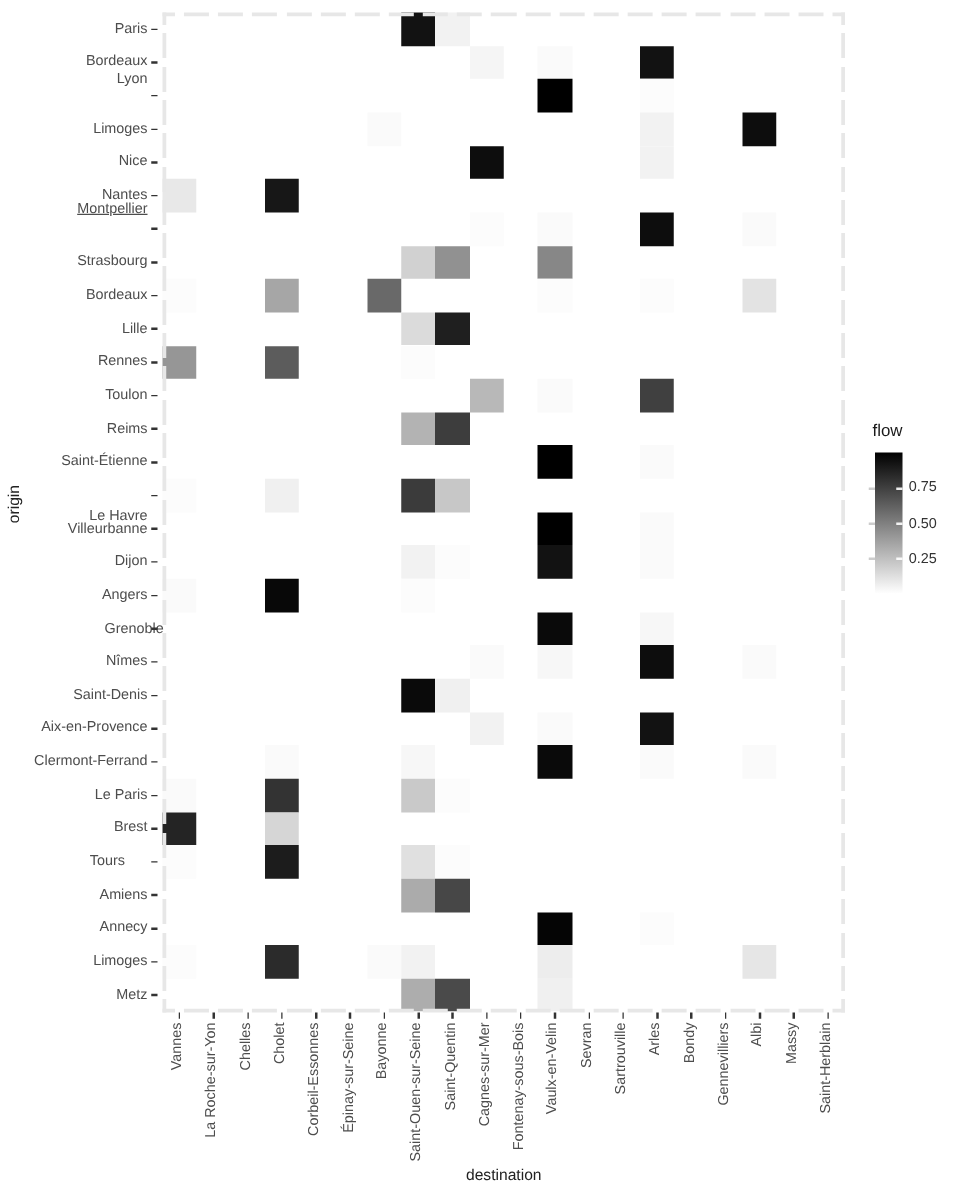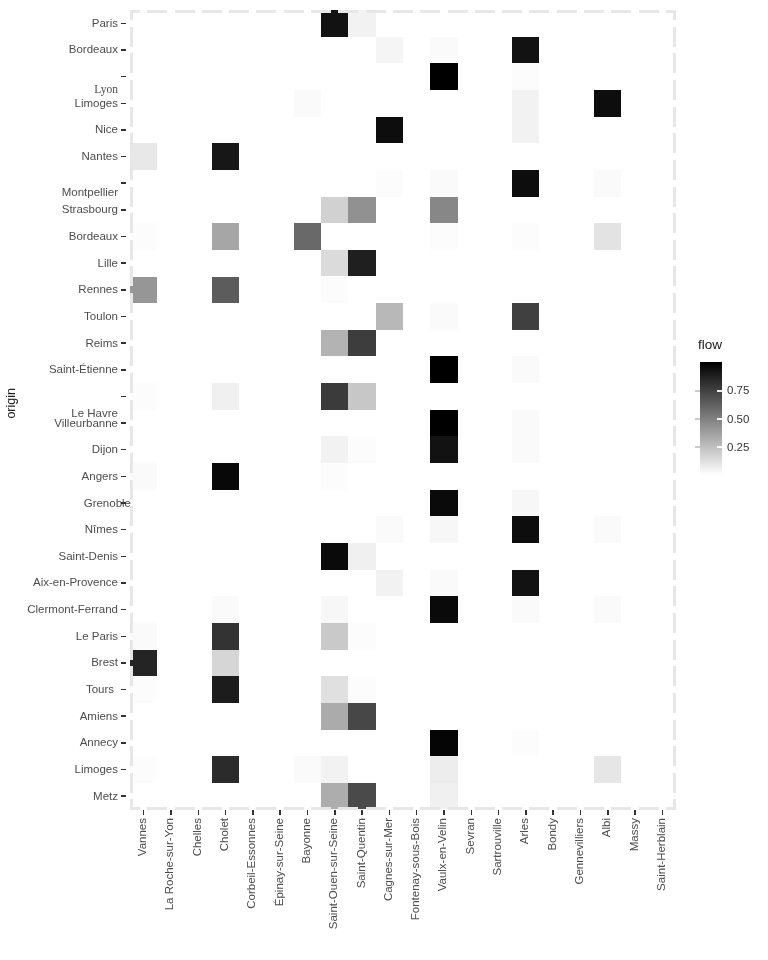--- a/index.html
+++ b/index.html
@@ -159,29 +159,29 @@
       <div class="edge" style="left: 0px; top: 0px; width: 100%; height: 3px; background: repeating-linear-gradient(to right, rgb(231, 231, 231) 0px, rgb(231, 231, 231) 20px, transparent 20px, transparent 27.3px) -10px 0px;"></div>
       <div class="edge" style="left: 0px; bottom: 0px; width: 100%; height: 3px; background: repeating-linear-gradient(to right, rgb(231, 231, 231) 0px, rgb(231, 231, 231) 20px, transparent 20px, transparent 27.3px) -10px 0px;"></div>
       <div class="edge" style="left: 0px; top: 0px; width: 3px; height: 100%; background: repeating-linear-gradient(rgb(231, 231, 231) 0px, rgb(231, 231, 231) 20px, transparent 20px, transparent 26.65px) 0px -10px;"></div>
       <div class="edge" style="right: 0px; top: 0px; width: 3px; height: 100%; background: repeating-linear-gradient(rgb(231, 231, 231) 0px, rgb(231, 231, 231) 20px, transparent 20px, transparent 26.65px) 0px -10px;"></div>
     </div>
   <div id="yaxis">
       <div class="ylab" style="left: 0px; width: 118px; top: 17.825px;">Paris</div>
       <div class="tick" style="left: 121px; top: 22.575px; width: 4.5px; height: 1.5px;"></div>
       <div class="ylab" style="left: 0px; width: 118px; top: 44.475px;">Bordeaux</div>
       <div class="tick" style="left: 121px; top: 49.225px; width: 4.5px; height: 1.5px;"></div>
-      <div class="ylab" style="left: 0px; width: 118px; top: 84px; font-family: Liberation Serif, serif;">Lyon</div>
+      <div class="ylab" style="left: 0px; width: 118px; top: 58px;">Lyon</div>
       <div class="tick" style="left: 121px; top: 75.875px; width: 4.5px; height: 1.5px;"></div>
       <div class="ylab" style="left: 0px; width: 118px; top: 97.775px;">Limoges</div>
       <div class="tick" style="left: 121px; top: 102.525px; width: 4.5px; height: 1.5px;"></div>
       <div class="ylab" style="left: 0px; width: 118px; top: 124.425px;">Nice</div>
       <div class="tick" style="left: 121px; top: 129.175px; width: 4.5px; height: 1.5px;"></div>
       <div class="ylab" style="left: 0px; width: 118px; top: 151.075px;">Nantes</div>
       <div class="tick" style="left: 121px; top: 155.825px; width: 4.5px; height: 1.5px;"></div>
-      <div class="ylab" style="left: 0px; width: 118px; top: 187px;">Montpellier</div>
+      <div class="ylab" style="left: 0px; width: 118px; top: 162px; text-decoration: underline;">Montpellier</div>
       <div class="tick" style="left: 121px; top: 182.475px; width: 4.5px; height: 1.5px;"></div>
       <div class="ylab" style="left: 0px; width: 118px; top: 204.375px;">Strasbourg</div>
       <div class="tick" style="left: 121px; top: 209.125px; width: 4.5px; height: 1.5px;"></div>
       <div class="ylab" style="left: 0px; width: 118px; top: 231.025px;">Bordeaux</div>
       <div class="tick" style="left: 121px; top: 235.775px; width: 4.5px; height: 1.5px;"></div>
       <div class="ylab" style="left: 0px; width: 118px; top: 257.675px;">Lille</div>
       <div class="tick" style="left: 121px; top: 262.425px; width: 4.5px; height: 1.5px;"></div>
       <div class="ylab" style="left: 0px; width: 118px; top: 284.325px;">Rennes</div>
       <div class="tick" style="left: 121px; top: 289.075px; width: 4.5px; height: 1.5px;"></div>
       <div class="ylab" style="left: 0px; width: 118px; top: 310.975px;">Toulon</div>
@@ -205,21 +205,21 @@
       <div class="ylab" style="left: 0px; width: 118px; top: 550.825px;">Saint-Denis</div>
       <div class="tick" style="left: 121px; top: 555.575px; width: 4.5px; height: 1.5px;"></div>
       <div class="ylab" style="left: 0px; width: 118px; top: 577.475px;">Aix-en-Provence</div>
       <div class="tick" style="left: 121px; top: 582.225px; width: 4.5px; height: 1.5px;"></div>
       <div class="ylab" style="left: 0px; width: 118px; top: 604.125px;">Clermont-Ferrand</div>
       <div class="tick" style="left: 121px; top: 608.875px; width: 4.5px; height: 1.5px;"></div>
       <div class="ylab" style="left: 0px; width: 118px; top: 630.775px;">Le Paris</div>
       <div class="tick" style="left: 121px; top: 635.525px; width: 4.5px; height: 1.5px;"></div>
       <div class="ylab" style="left: 0px; width: 118px; top: 657.425px;">Brest</div>
       <div class="tick" style="left: 121px; top: 662.175px; width: 4.5px; height: 1.5px;"></div>
-      <div class="ylab" style="left: 0px; width: 114px; top: 684.075px;">Tours</div>
+      <div class="ylab" style="left: 0px; width: 100px; top: 684.075px;">Tours</div>
       <div class="tick" style="left: 121px; top: 688.825px; width: 4.5px; height: 1.5px;"></div>
       <div class="ylab" style="left: 0px; width: 118px; top: 710.725px;">Amiens</div>
       <div class="tick" style="left: 121px; top: 715.475px; width: 4.5px; height: 1.5px;"></div>
       <div class="ylab" style="left: 0px; width: 118px; top: 737.375px;">Annecy</div>
       <div class="tick" style="left: 121px; top: 742.125px; width: 4.5px; height: 1.5px;"></div>
       <div class="ylab" style="left: 0px; width: 118px; top: 764.025px;">Limoges</div>
       <div class="tick" style="left: 121px; top: 768.775px; width: 4.5px; height: 1.5px;"></div>
       <div class="ylab" style="left: 0px; width: 118px; top: 790.675px;">Metz</div>
       <div class="tick" style="left: 121px; top: 795.425px; width: 4.5px; height: 1.5px;"></div>
     </div>
@@ -259,20 +259,21 @@
       <div class="tick" style="left: 579.7px; top: 810px; width: 1.5px; height: 4.5px;"></div>
       <div class="xlab" style="left: 573.95px; top: 817.5px;">Gennevilliers</div>
       <div class="tick" style="left: 607px; top: 810px; width: 1.5px; height: 4.5px;"></div>
       <div class="xlab" style="left: 601.25px; top: 817.5px;">Albi</div>
       <div class="tick" style="left: 634.3px; top: 810px; width: 1.5px; height: 4.5px;"></div>
       <div class="xlab" style="left: 628.55px; top: 817.5px;">Massy</div>
       <div class="tick" style="left: 661.6px; top: 810px; width: 1.5px; height: 4.5px;"></div>
       <div class="xlab" style="left: 655.85px; top: 817.5px;">Saint-Herblain</div>
     </div>
   <div class="axis-title axis-title-y" id="ytitle" style="left: 4px; top: 387.75px;">origin</div>
+  <div class="axis-title" id="xtitle" style="left: 130px; width: 546px; text-align: center; top: 933px;">destination</div>
   <div id="legend">
     <div class="legend-title" id="legendTitle" style="left: 698px; top: 337px;">flow</div>
     <div class="legend-bar" id="legendBar" style="left: 700px; top: 362px; width: 22px; height: 113px;"></div>
   <div class="legend-label" style="left: 727px; top: 385.496px;">0.75</div>
       <div class="legend-tick" style="left: 695px; top: 389.996px; width: 5px; background: rgb(204, 204, 204);"></div>
       <div class="legend-tick" style="left: 716.5px; top: 389.996px; width: 5.5px; background: rgba(255, 255, 255, 0.9);"></div>
       <div class="legend-label" style="left: 727px; top: 413.647px;">0.50</div>
       <div class="legend-tick" style="left: 695px; top: 418.147px; width: 5px; background: rgb(204, 204, 204);"></div>
       <div class="legend-tick" style="left: 716.5px; top: 418.147px; width: 5.5px; background: rgba(255, 255, 255, 0.9);"></div>
       <div class="legend-label" style="left: 727px; top: 441.799px;">0.25</div>

